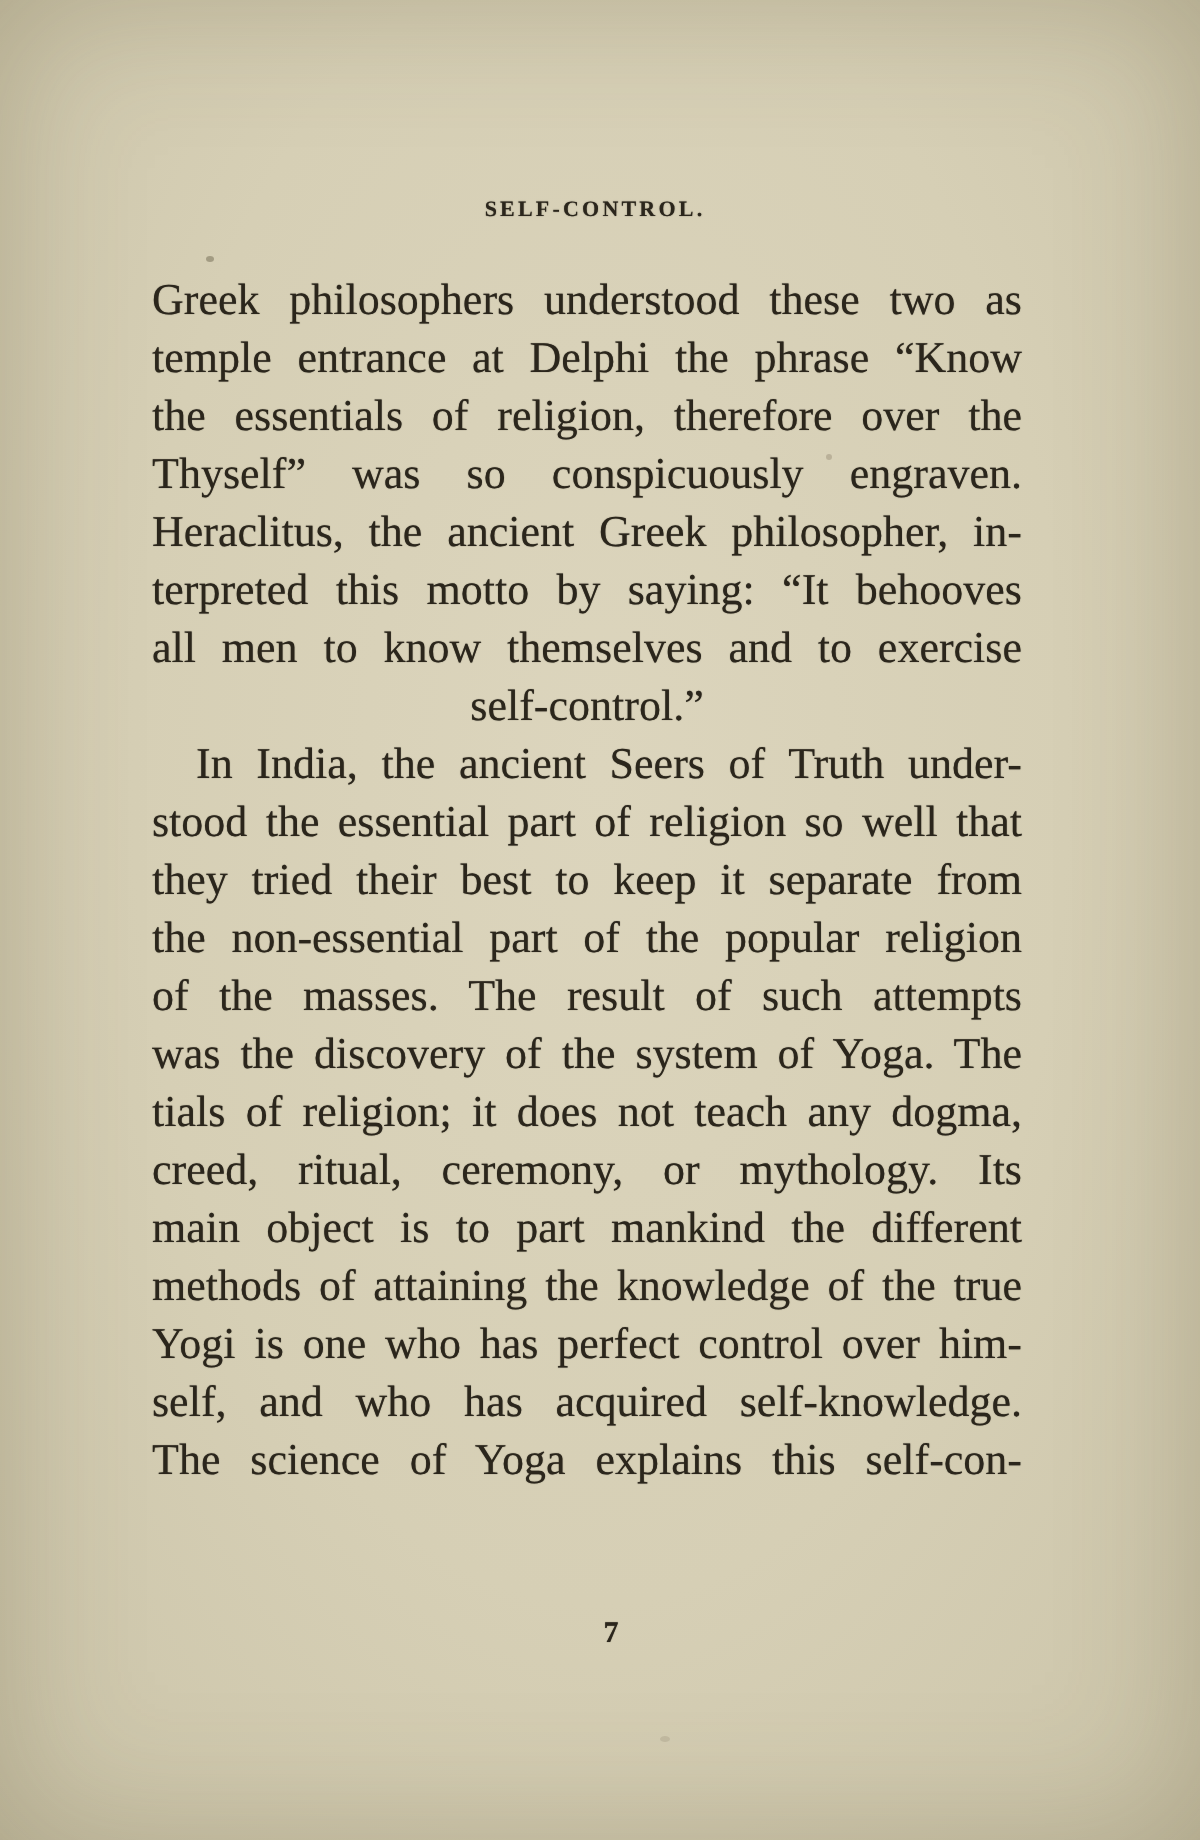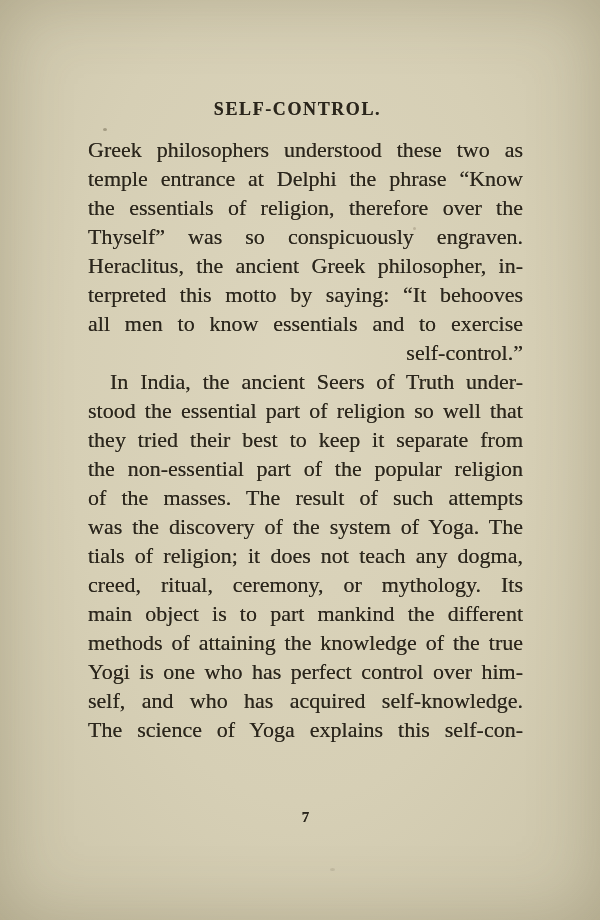--- a/index.html
+++ b/index.html
@@ -24,39 +24,39 @@
                 var(--paper-dark) 100%);
     box-shadow: inset 0 0 70px rgba(92, 82, 52, 0.28);
     color: var(--ink);
   }
   .running-header {
     position: absolute;
     top: 99px;
     left: 80px;
     width: 435px;
     text-align: center;
-    font-size: 18px;
+    font-size: 11px;
     font-weight: bold;
     letter-spacing: 1.6px;
     color: var(--ink);
     text-shadow: 0 0 0.6px rgba(43, 38, 28, 0.65);
   }
   .textblock {
     position: absolute;
     top: 135px;
-    left: 88px;
+    left: 76px;
     width: 435px;
   }
   .line {
     font-size: 22px;
     line-height: 29px;
     height: 29px;
     color: var(--ink);
     text-shadow: 0 0 0.5px rgba(43, 38, 28, 0.7);
-    text-align: right;
+    text-align: center;
   }
   .line.j {
     text-align: justify;
     text-align-last: justify;
   }
   .line.ind {
     text-indent: 22px;
   }
   .page-number {
     position: absolute;
@@ -84,21 +84,21 @@
 <div class="page">
   <div class="running-header">SELF-CONTROL.</div>
 
   <div class="textblock">
       <div class="line j">Greek philosophers understood these two as</div>
       <div class="line j">temple entrance at Delphi the phrase “Know</div>
       <div class="line j">the essentials of religion, therefore over the</div>
       <div class="line j">Thyself” was so conspicuously engraven.</div>
       <div class="line j">Heraclitus, the ancient Greek philosopher, in-</div>
       <div class="line j">terpreted this motto by saying: “It behooves</div>
-      <div class="line j">all men to know essentials and to exercise</div>
+      <div class="line j">all men to know themselves and to exercise</div>
       <div class="line">self-control.”</div>
       <div class="line j ind">In India, the ancient Seers of Truth under-</div>
       <div class="line j">stood the essential part of religion so well that</div>
       <div class="line j">they tried their best to keep it separate from</div>
       <div class="line j">the non-essential part of the popular religion</div>
       <div class="line j">of the masses.  The result of such attempts</div>
       <div class="line j">was the discovery of the system of Yoga.  The</div>
       <div class="line j">tials of religion; it does not teach any dogma,</div>
       <div class="line j">creed, ritual, ceremony, or mythology.  Its</div>
       <div class="line j">main object is to part mankind the different</div>

